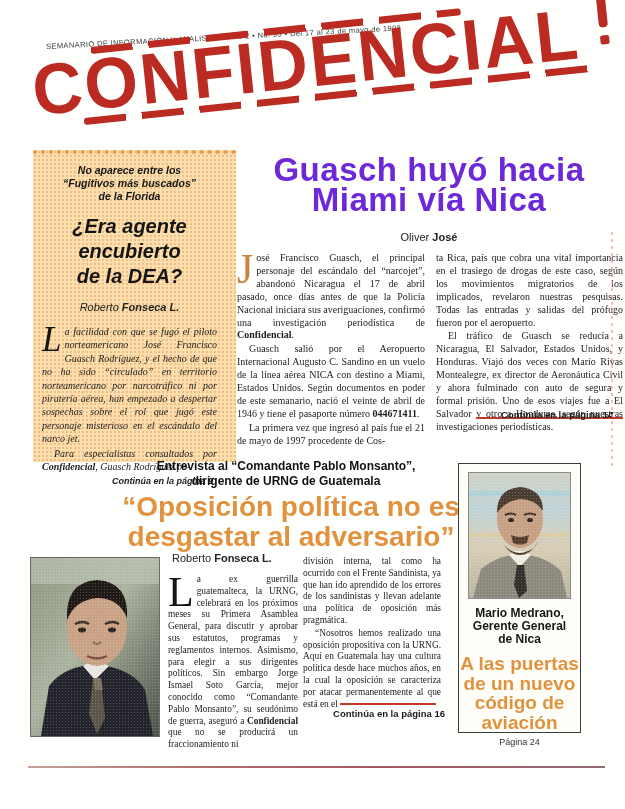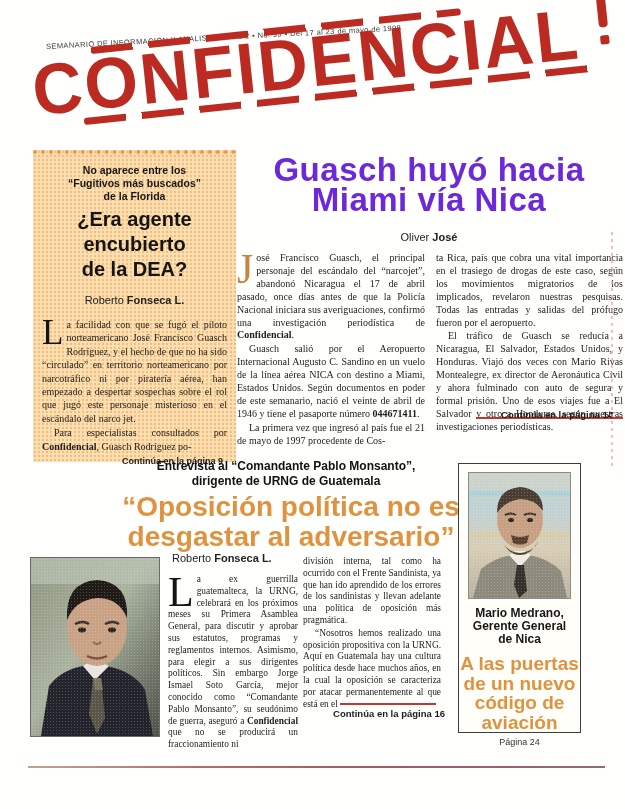--- a/index.html
+++ b/index.html
@@ -24,23 +24,23 @@
   .logo-tick{position:absolute;right:-4px;top:-2px;width:9px;height:38px;
     background:#bb2b22;border-radius:4px;}
   .logo-tick-dot{position:absolute;right:-4px;top:44px;width:9px;height:9px;
     background:#bb2b22;border-radius:2px;}
 
   
   .dea-box{position:absolute;left:33px;top:150px;width:203px;height:312px;
     background-color:#fbdfae;
     background-image:radial-gradient(#f3bb81 1px,rgba(0,0,0,0) 1.4px);
     background-size:4px 4px;
-    border-top:4px dotted #e89a50;box-sizing:border-box;padding:10px 9px 0 9px;}
+    border-top:4px dotted #e89a50;box-sizing:border-box;padding:10px 19px 0 9px;font-style:italic;}
   .dea-kicker{font-size:10.5px;line-height:13px;font-weight:bold;color:#161616;text-align:center;}
-  .dea-headline{margin-top:4px;font-size:20px;line-height:25px;font-weight:bold;
+  .dea-headline{margin-top:11px;font-size:20px;line-height:25px;font-weight:bold;
     color:#141414;text-align:center;}
   .byline{font-size:11px;color:#222;}
   .dea-byline{margin-top:12px;text-align:center;}
   .dea-body{margin-top:12px;font-family:"Liberation Serif",serif;font-size:10px;
     line-height:13.4px;color:#1c1c1c;text-align:justify;}
   .dea-continued{margin-top:3px;text-align:right;font-size:9px;font-weight:bold;color:#1c1c1c;
     padding-right:4px;}
 
   
   .main-kicker{position:absolute;left:311px;top:121px;font-size:13px;line-height:15.5px;

